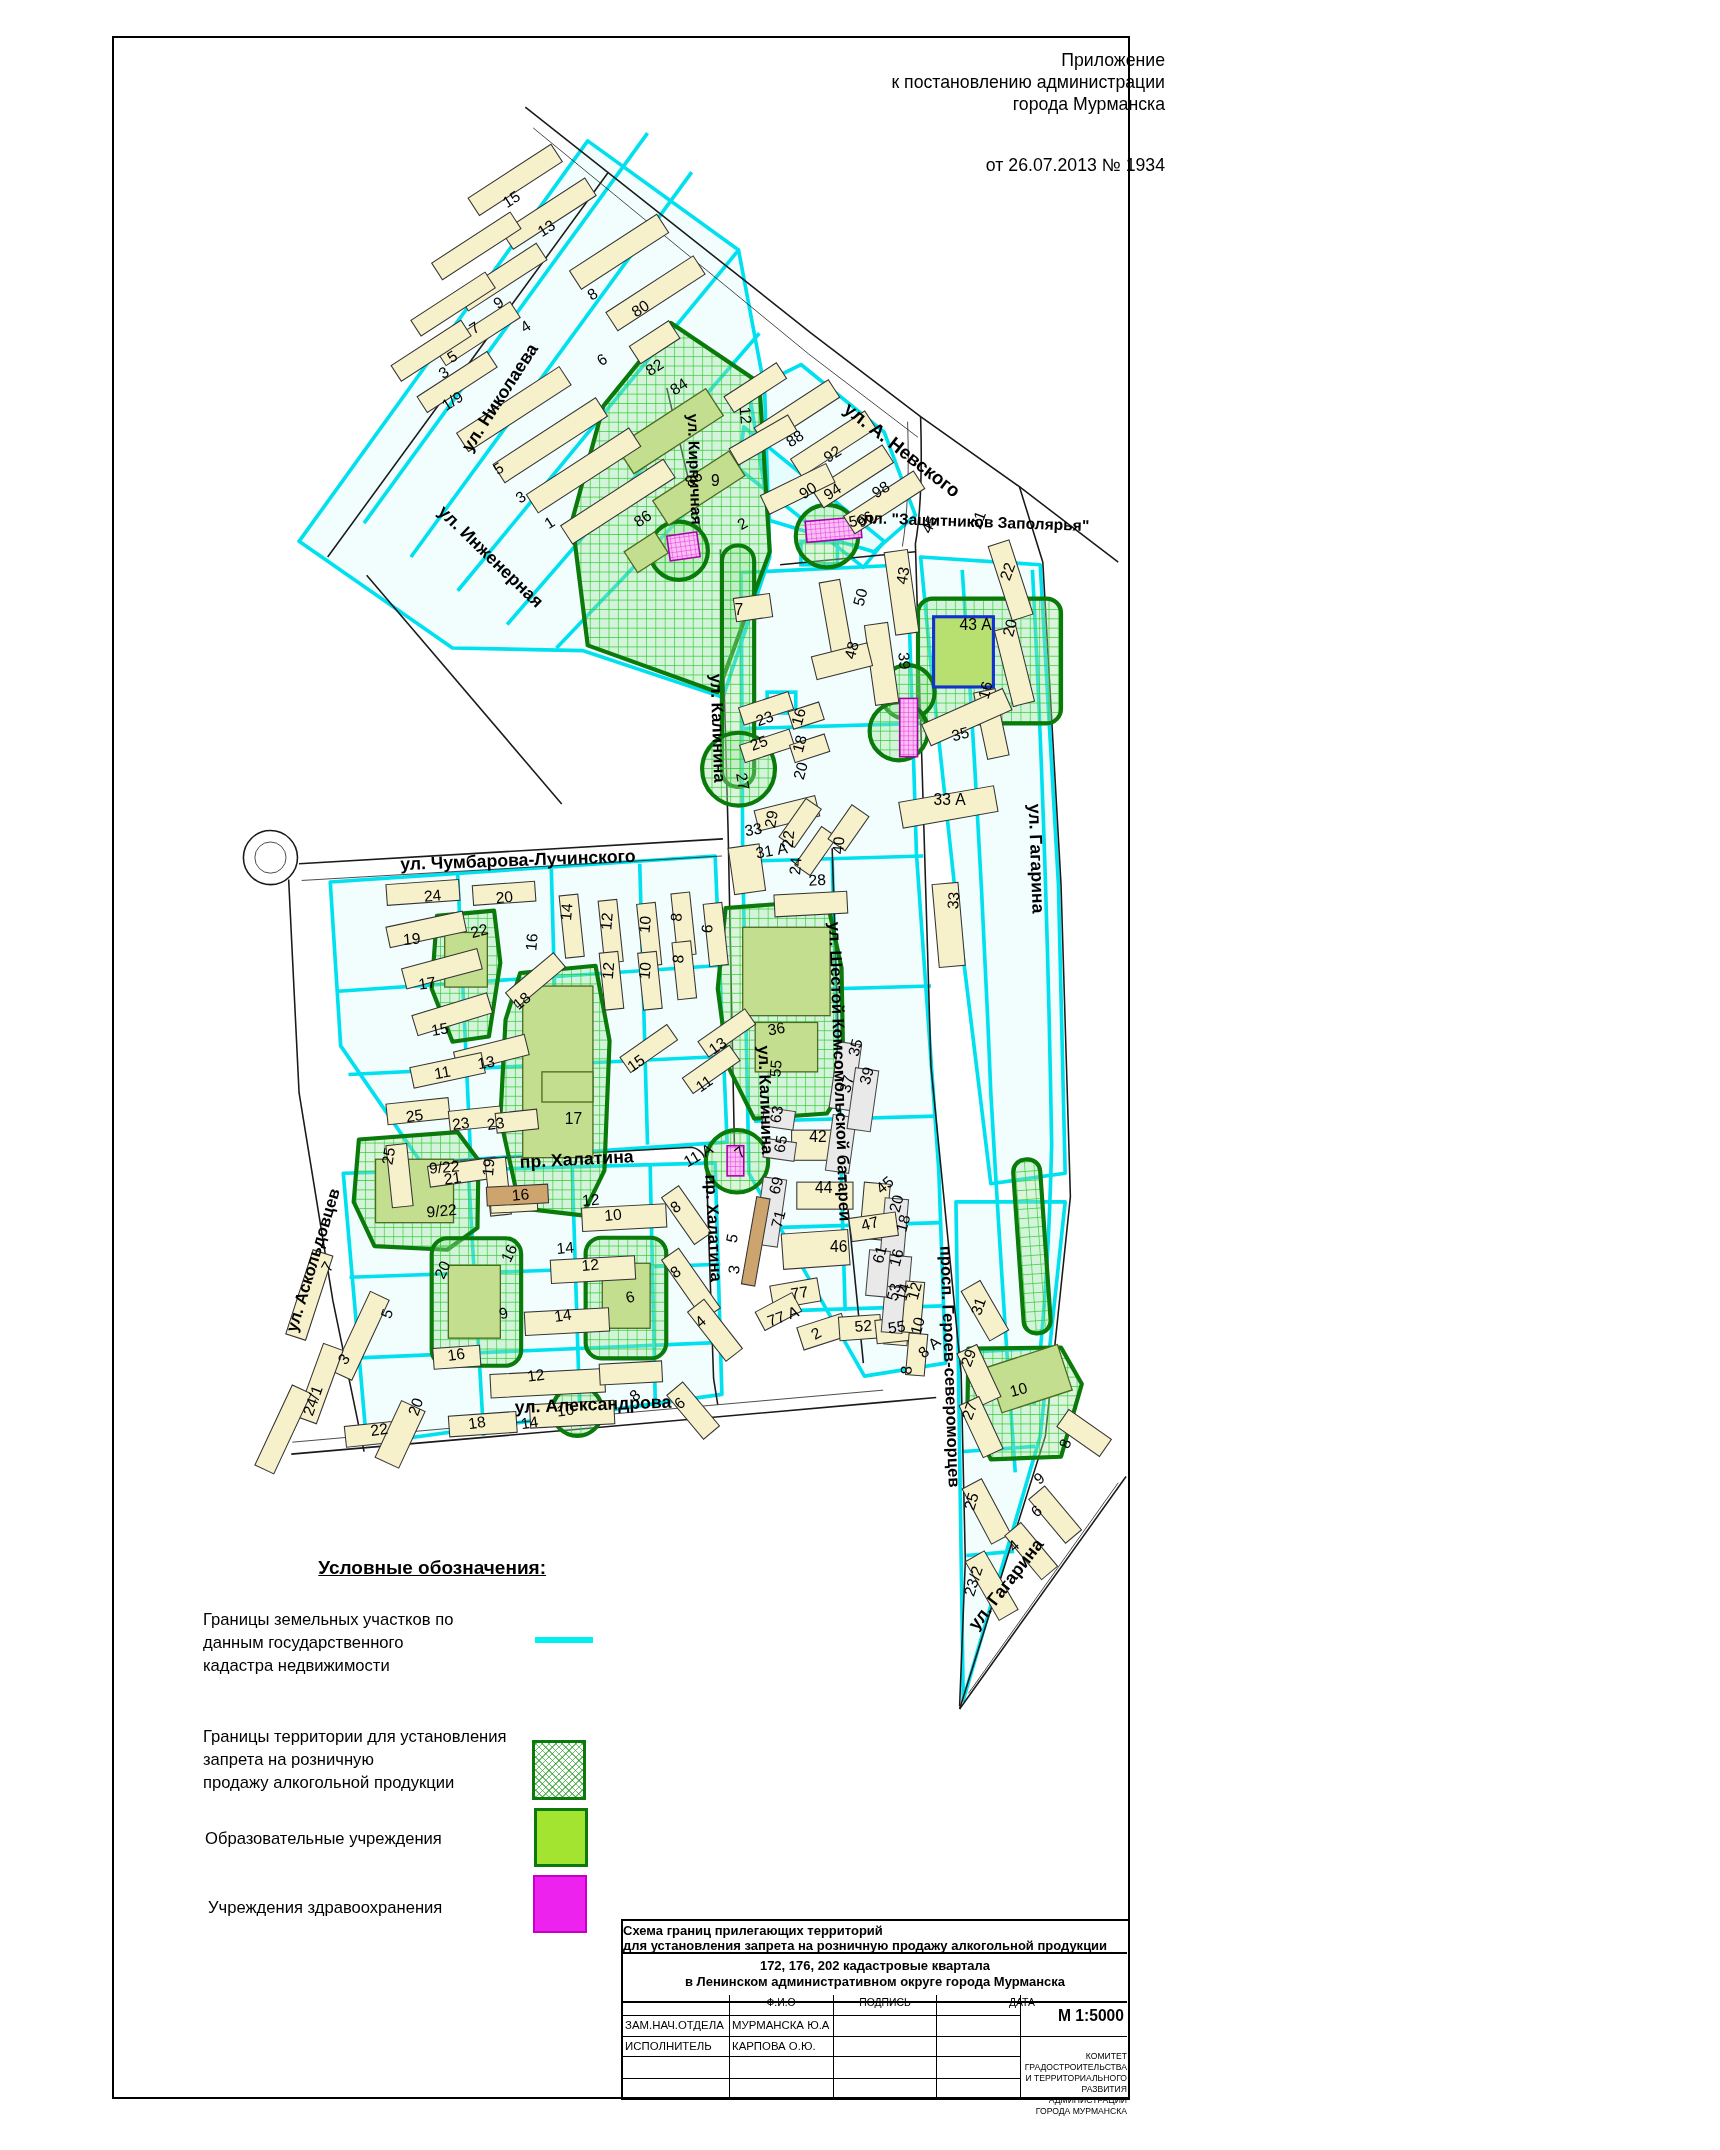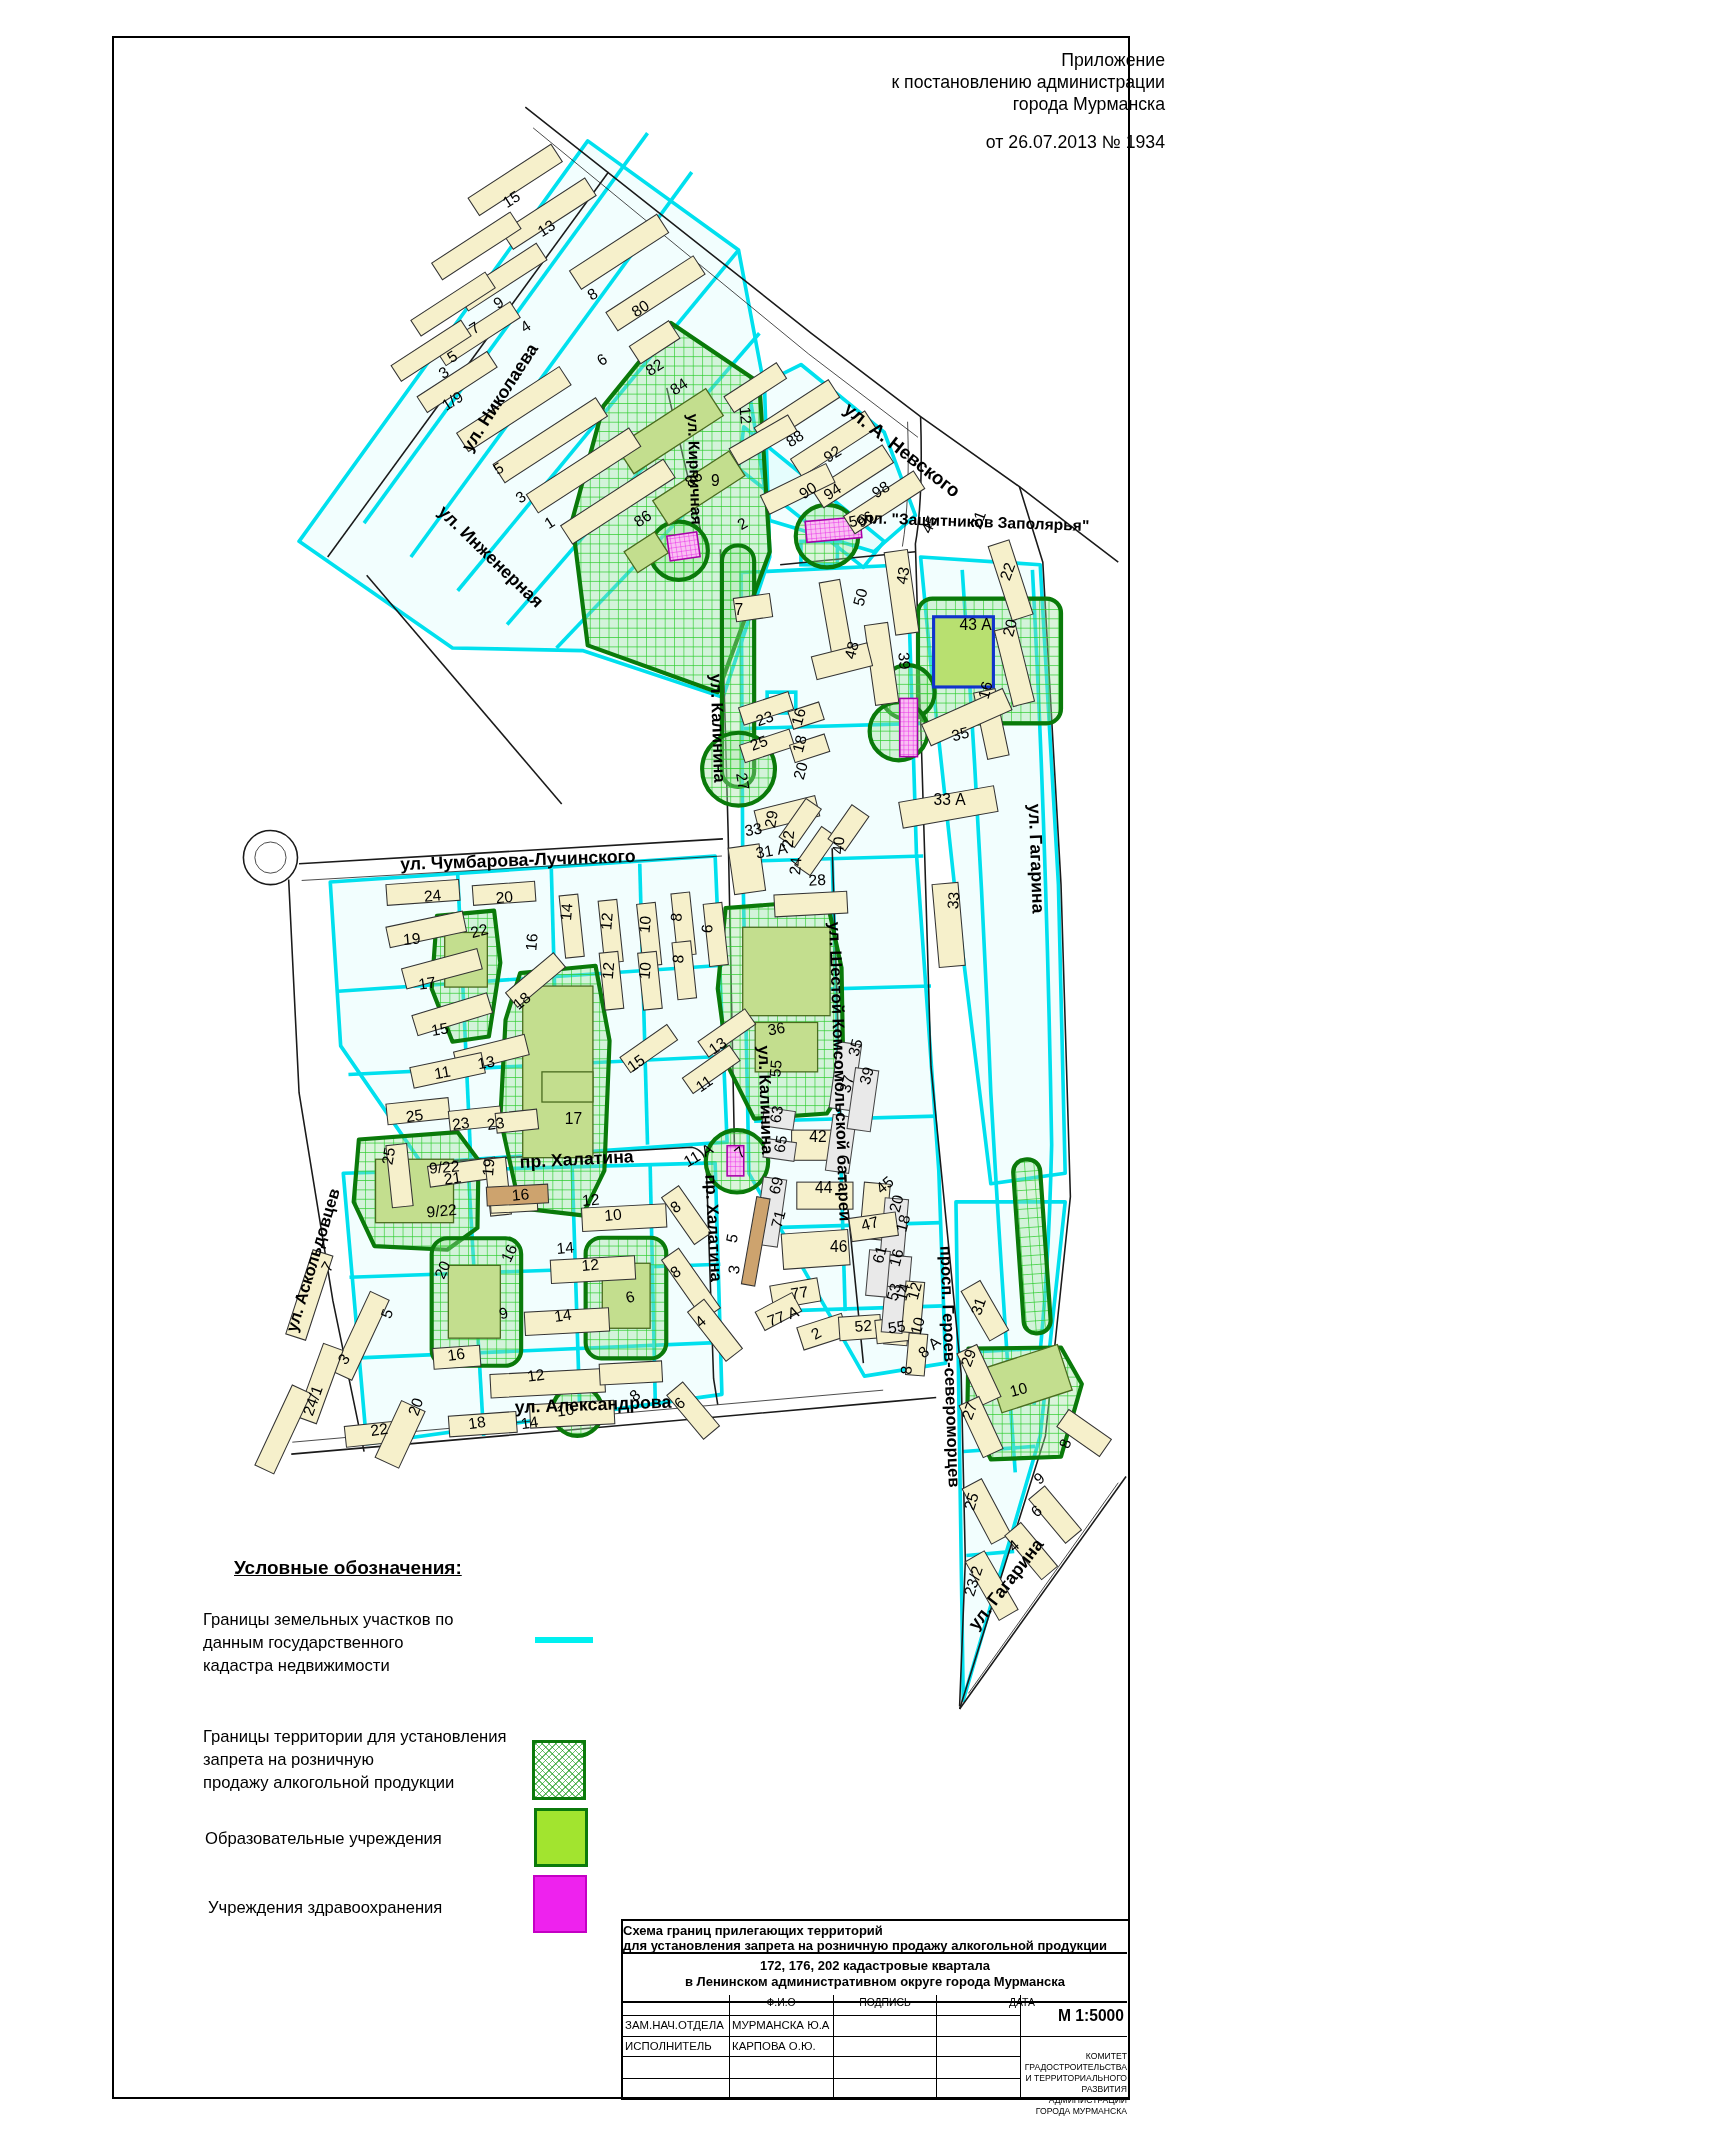--- a/index.html
+++ b/index.html
@@ -1,37 +1,37 @@
 <!DOCTYPE html>
 <html style="font-size:8.3px"><head>
 <meta charset="utf-8">
 <style>
   html,body{margin:0;padding:0;background:#fff;}
   body{width:1720px;height:2151px;position:relative;font-family:"Liberation Sans",sans-serif;color:#000;overflow:hidden;}
   .frame{position:absolute;left:112px;top:36px;width:1018px;height:2063px;border:2.6px solid #000;box-sizing:border-box;}
   
   .hdr{position:absolute;left:884px;top:49px;width:281px;text-align:right;font-size:17.7px;line-height:22px;}
-  .hdr .date{margin-top:16px;}
+  .hdr .date{margin-top:39px;}
   
   svg.map{position:absolute;left:0;top:0;}
   .rd{fill:none;stroke:#1a1a1a;stroke-width:3;}
   .rdthin{fill:none;stroke:#1a1a1a;stroke-width:1.5;}
   .p{fill:rgba(0,229,238,0.05);stroke:#00E0EE;stroke-width:7;stroke-linejoin:round;}
   .pl{fill:none;stroke:#00E0EE;stroke-width:7;}
   .b{fill:#F6F0CB;stroke:#333;stroke-width:2;}
   .bg{fill:#E9E9E9;stroke:#444;stroke-width:2;}
   .bt{fill:#CDA36E;stroke:#333;stroke-width:2;}
   .z{fill:url(#zh);stroke:#0A7A0A;stroke-width:8;stroke-linejoin:round;}
   .edu{fill:#C3DE8E;stroke:#4a6b1f;stroke-width:2.5;}
   .edub{fill:#B8E070;stroke:#1133CC;stroke-width:6;}
   .hl{fill:url(#hh);stroke:#A800A8;stroke-width:3;}
   .street-label{font-family:"Liberation Sans",sans-serif;font-weight:bold;fill:#000;}
   .num-label{font-family:"Liberation Sans",sans-serif;fill:#000;}
   
-  .lg-title{position:absolute;left:234px;top:1557px;width:312px;text-align:left;font-size:19px;font-weight:bold;text-decoration:underline;}
+  .lg-title{position:absolute;left:234px;top:1557px;width:312px;text-align:right;font-size:19px;font-weight:bold;text-decoration:underline;}
   .lg-text{position:absolute;font-size:16.6px;line-height:23px;}
   .lg-sym{position:absolute;box-sizing:border-box;}
   .sym-line{left:535px;top:1637px;width:58px;height:5.7px;background:#00F0F0;}
   .sym-hatch{left:532px;top:1740px;width:54px;height:60px;border:3.1px solid #0B7A0B;
     background:repeating-linear-gradient(45deg,rgba(16,150,16,.6) 0 1px,transparent 1px 4.7px),
                repeating-linear-gradient(-45deg,rgba(16,150,16,.6) 0 1px,transparent 1px 4.7px),#fff;}
   .sym-edu{left:534px;top:1808px;width:54px;height:59px;border:3.1px solid #0B7A0B;background:#A2E42F;}
   .sym-health{left:533px;top:1875px;width:54px;height:58px;border:2.1px solid #C400C4;background:#EE22EE;}
   
   .tb{position:absolute;left:621px;top:1919px;width:509px;height:181px;border:2.6px solid #000;box-sizing:border-box;}

